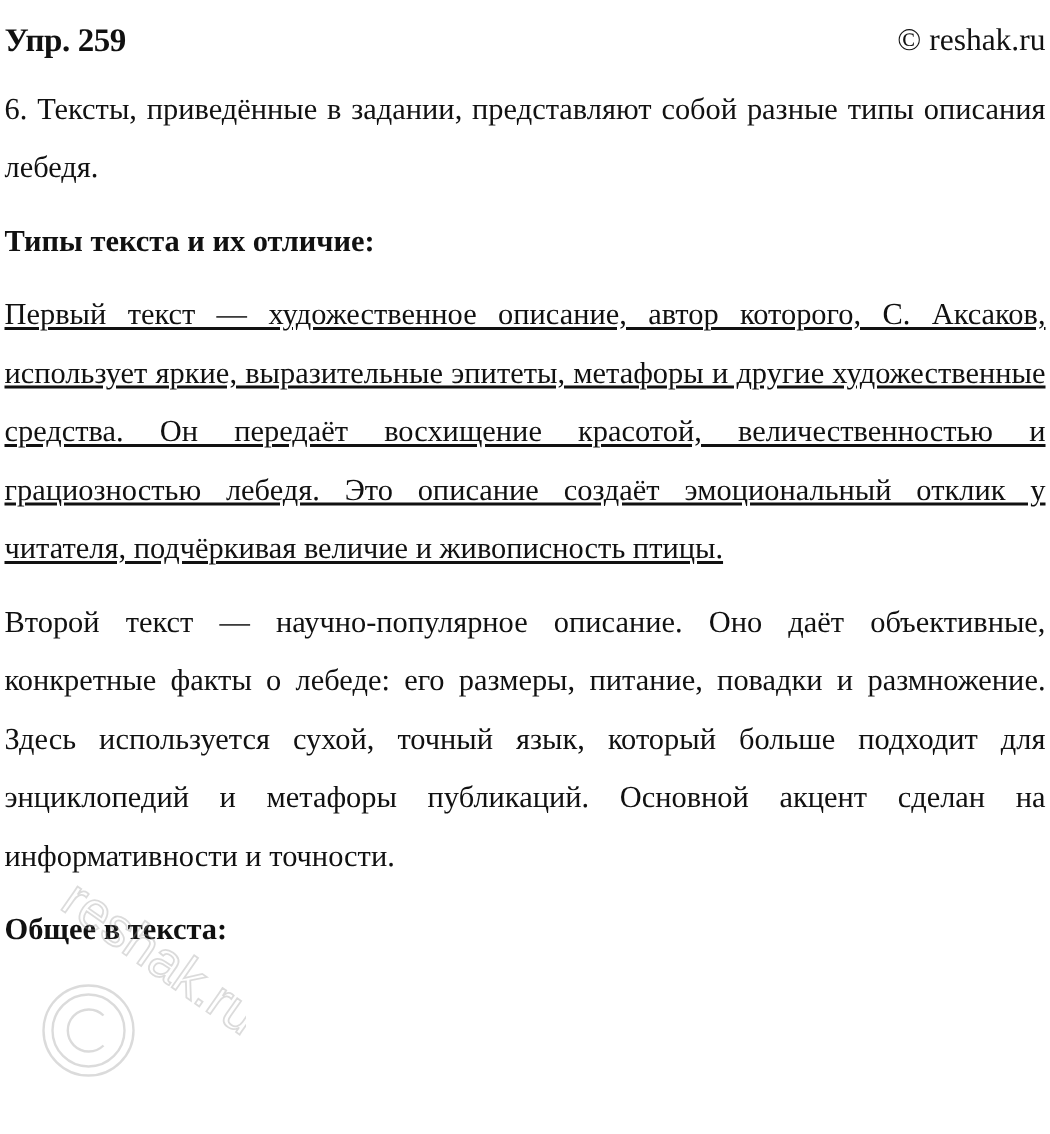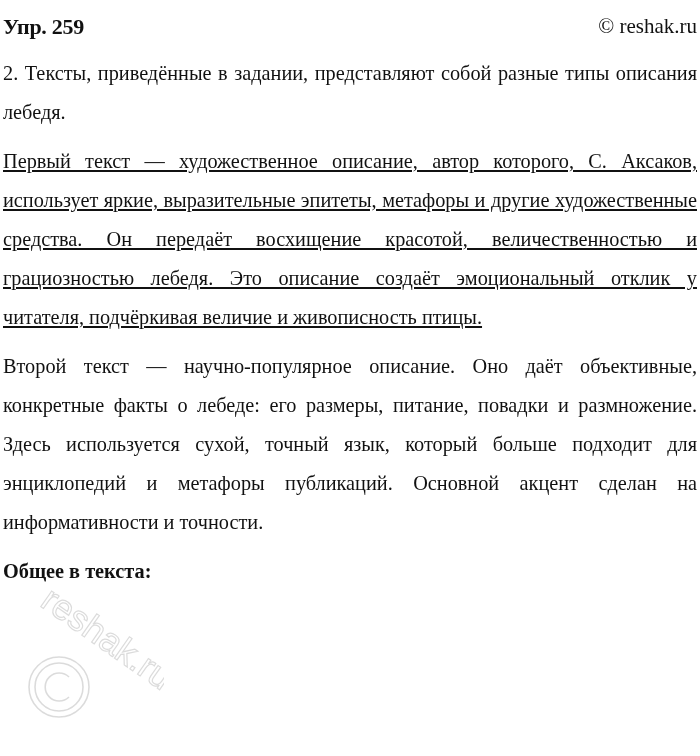--- a/index.html
+++ b/index.html
@@ -32,22 +32,23 @@
   </style>
 </head>
 <body>
 
 <div class="page">
   <div class="header">
     <span class="ex-title">Упр. 259</span>
     <span class="copyright">© reshak.ru</span>
   </div>
 
-  <p class="para" style="margin-top:8px;">2. Тексты, приведённые в задании, представляют собой разные типы описания лебедя.</p>
+  <p class="para" style="margin-top:8px;">6. Тексты, приведённые в задании, представляют собой разные типы описания лебедя.</p>
 
+  <p class="heading" style="margin-top:10px;">Типы текста и их отличие:</p>
 
   <p class="para" style="margin-top:10px;text-decoration:underline;">Первый текст — художественное описание, автор которого, С. Аксаков, использует яркие, выразительные эпитеты, метафоры и другие художественные средства. Он передаёт восхищение красотой, величественностью и грациозностью лебедя. Это описание создаёт эмоциональный отклик у читателя, подчёркивая величие и живописность птицы.</p>
 
   <p class="para" style="margin-top:10px;">Второй текст — научно-популярное описание. Оно даёт объективные, конкретные факты о лебеде: его размеры, питание, повадки и размножение. Здесь используется сухой, точный язык, который больше подходит для энциклопедий и метафоры публикаций. Основной акцент сделан на информативности и точности.</p>
 
   <p class="heading" style="margin-top:10px;">Общее в текста:</p>
 
 </div>
 
 <svg class="watermark" viewBox="0 0 150 150">

